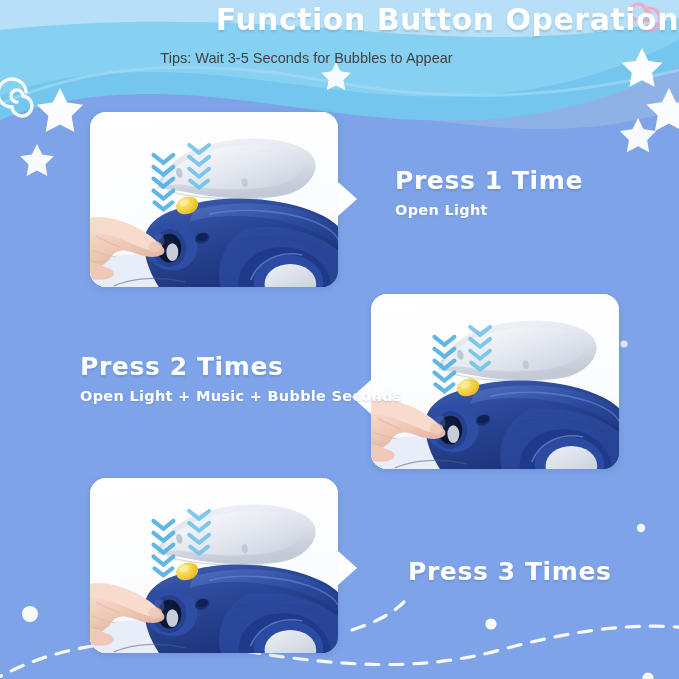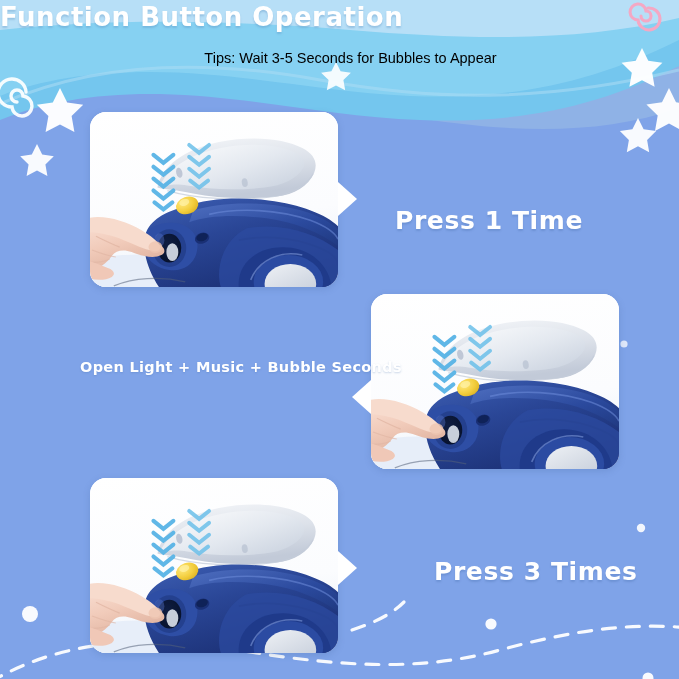--- a/index.html
+++ b/index.html
@@ -11,37 +11,36 @@
     position:relative;
   }
   #stage { position:absolute; inset:0; width:679px; height:679px; overflow:hidden; }
 
   
   .bg-svg { position:absolute; inset:0; width:679px; height:679px; }
 
   
   .title {
     position:absolute; top:2px; left:0; width:679px;
-    text-align:left;
+    text-align:right;
     font-family:"DejaVu Sans", sans-serif;
     font-weight:bold;
-    font-size:26px;
+    font-size:30px;
     letter-spacing:0.5px;
     color:#ffffff;
     text-shadow:0 2px 2px rgba(90,140,190,0.35);
     white-space:nowrap;
   }
   .tip-line {
     position:absolute; left:0; width:613px;
     text-align:center;
-    color:#000000;
+    color:#404040;
     font-family:"Liberation Sans", sans-serif;
     font-size:14.5px;
     white-space:nowrap;
-    margin-left:44px;
   }
   .tip1 { top:50px; }
   .tip2 { top:70px; }
 
   
   .panel {
     position:absolute;
     background:#ffffff;
     border-radius:16px;
     box-shadow:0 2px 7px rgba(60,95,150,0.22);
@@ -76,23 +75,23 @@
   .step-sub {
     margin-top:7px;
     font-family:"DejaVu Sans", sans-serif;
     font-weight:bold;
     font-size:14.5px;
     color:#ffffff;
     letter-spacing:0.3px;
     text-shadow:0 1px 2px rgba(70,110,170,0.28);
     white-space:nowrap;
   }
-  .step.c1 { left:395px; top:166px;margin-top:40px; }
+  .step.c1 { left:395px; top:166px; }
   .step.c2 { left:80px;  top:352px; }
-  .step.c3 { left:408px; top:557px;margin-left:26px; }
+  .step.c3 { left:408px; top:557px; }
 </style>
 </head>
 <body>
 
 <div id="stage">
 
   <svg class="bg-svg" viewBox="0 0 679 679">
     <defs>
       <clipPath id="clipAll">
           <rect x="0" y="0" width="679" height="679"></rect>
@@ -277,30 +276,32 @@
 
   <div class="panel" style="left:90px; top:112px; width:248px; height:175px;">
     <svg class="panel-photo" viewBox="0 0 250 178" preserveAspectRatio="xMidYMid slice">
       <use href="#productScene"></use>
     </svg>
   </div>
   <div class="pointer right" style="left:338px; top:182px;"></div>
 
   <div class="step c1">
     <div class="step-head">Press 1 Time</div>
+    <div class="step-sub">Open Light</div>
   </div>
 
   <div class="panel" style="left:371px; top:294px; width:248px; height:175px;">
     <svg class="panel-photo" viewBox="0 0 250 178" preserveAspectRatio="xMidYMid slice">
       <use href="#productScene"></use>
     </svg>
   </div>
   <div class="pointer left" style="left:352px; top:380px;"></div>
 
   <div class="step c2">
+    <div class="step-head">Press 2 Times</div>
     <div class="step-sub">Open Light + Music + Bubble Seconds</div>
   </div>
 
   <div class="panel" style="left:90px; top:478px; width:248px; height:175px;">
     <svg class="panel-photo" viewBox="0 0 250 178" preserveAspectRatio="xMidYMid slice">
       <use href="#productScene"></use>
     </svg>
   </div>
   <div class="pointer right" style="left:338px; top:551px;"></div>
 

